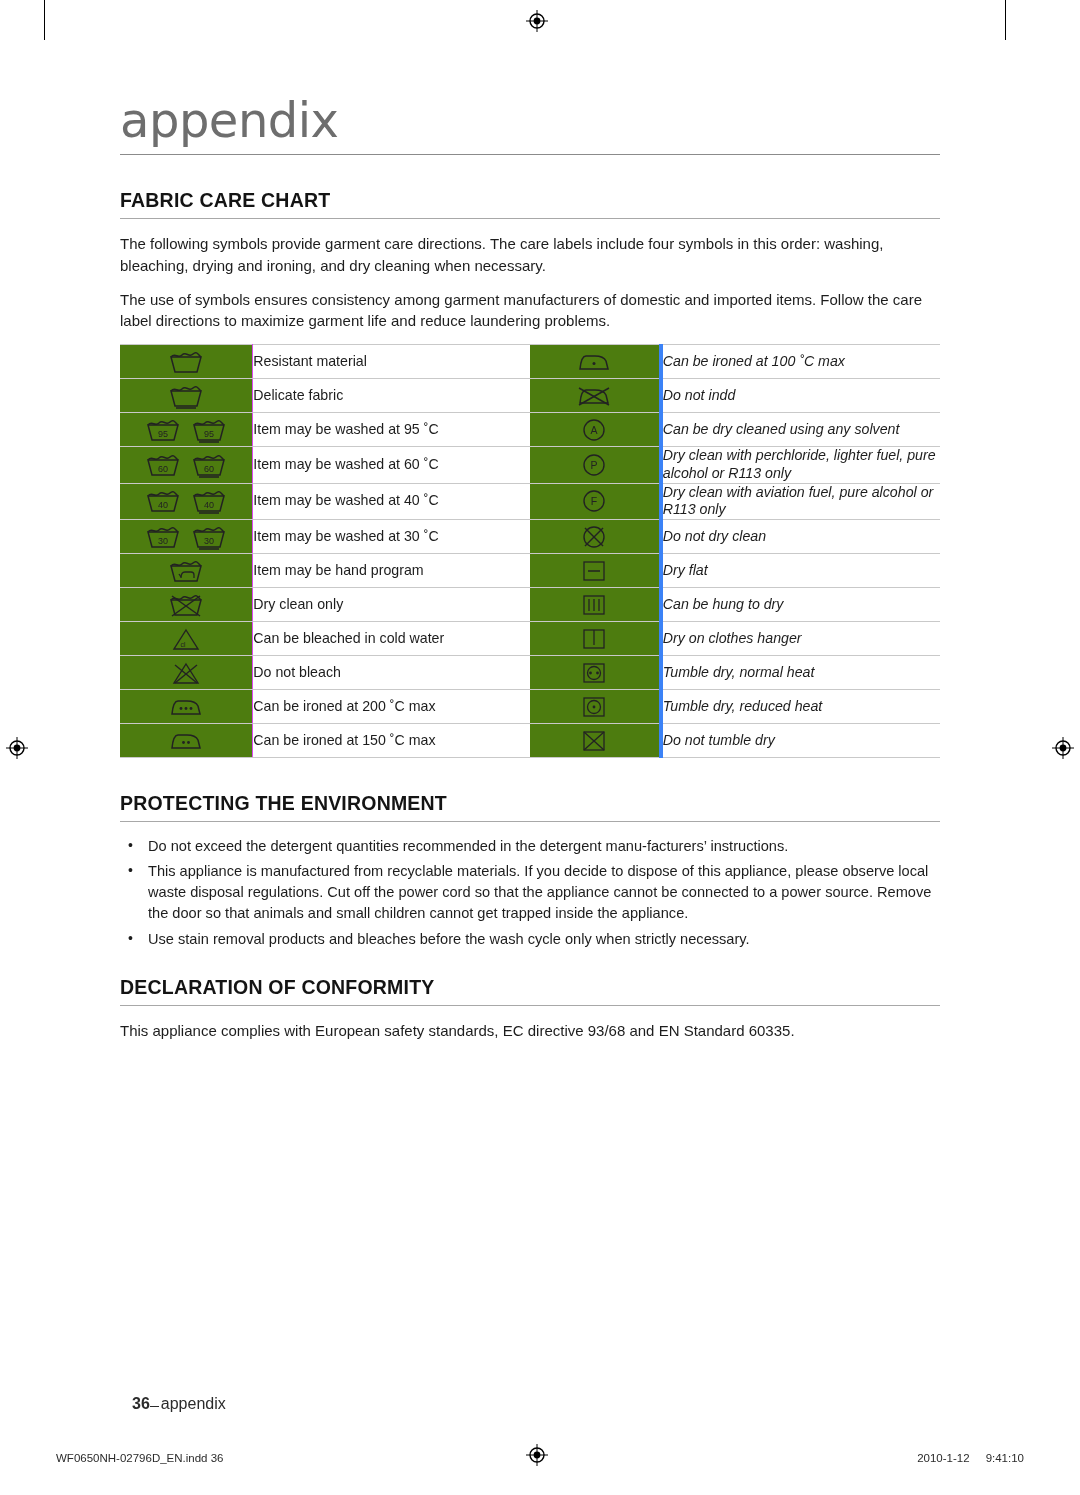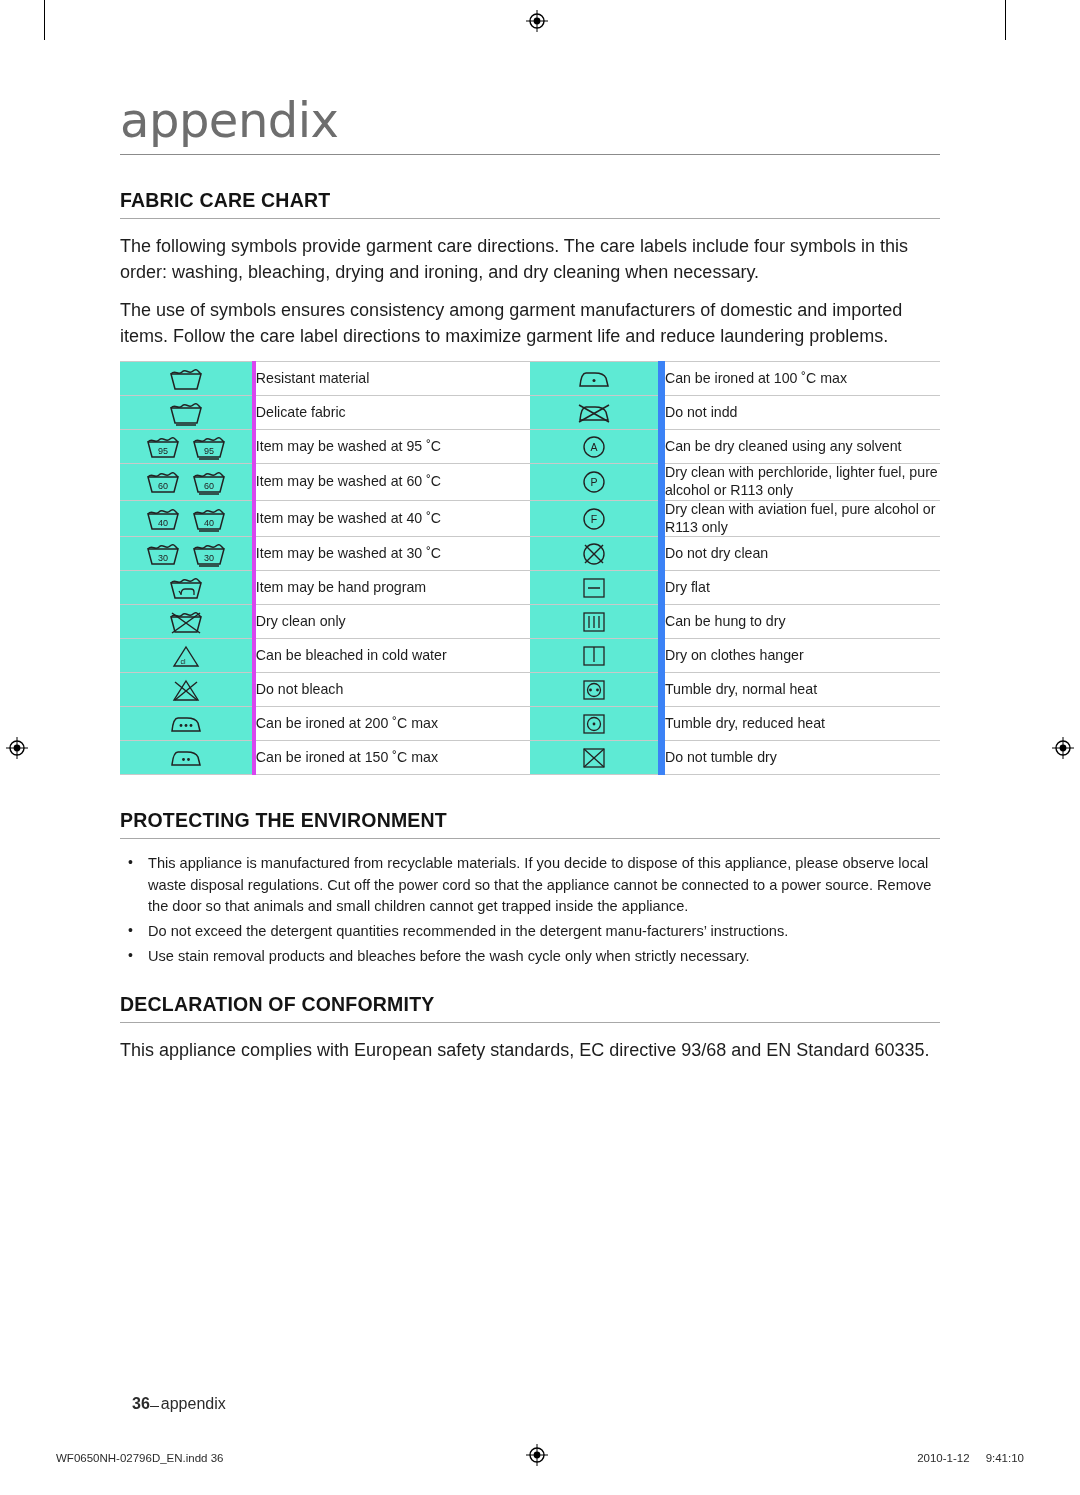--- a/index.html
+++ b/index.html
@@ -59,21 +59,21 @@
     margin: 0 0 6px 0;
     padding: 0;
     color: #141414;
   }
   .section-rule {
     border-bottom: 1px solid #a8a8a8;
     margin-bottom: 14px;
   }
 
   p.body, .body {
-    font-size: 18px;
+    font-size: 15px;
     line-height: 1.45;
     margin: 0 0 12px 0;
     color: #1d1d1d;
   }
 
   
   table.care {
     border-collapse: collapse;
     width: 820px;
     margin-top: 10px;
@@ -83,31 +83,32 @@
     border-bottom: 1px solid #c9c9c9;
     vertical-align: middle;
     font-size: 14.2px;
     color: #1d1d1d;
     padding: 0;
     height: 33px;
   }
   td.sym {
     width: 136px;
     text-align: center;
-    background: #5eead4;
-    border-right: 4px solid #d946ef;
+    background: #4d7c0f;
+    border-right: 1px solid #d946ef;
   }
   td.desc {
     width: 292px;
     padding-left: 13px;
     padding-right: 6px;
     line-height: 1.25;
   }
   td.desc.right {
-    border-left: 7px solid #3b82f6;
+    border-left: 4px solid #3b82f6;
+    font-style: italic;
   }
   table.care tr:first-child td { border-top: 1px solid #c9c9c9; }
   .sym-wrap {
     display: flex;
     justify-content: center;
     align-items: center;
     gap: 10px;
     height: 100%;
   }
   .sym-wrap svg { display: block; }
@@ -573,22 +574,22 @@
           </div>
         </td>
         <td class="desc right">Do not tumble dry</td>
       </tr>
     </tbody>
   </table>
 
   <h2 class="section">PROTECTING THE ENVIRONMENT</h2>
   <div class="section-rule"></div>
   <ul class="bullets">
+    <li>Do not exceed the detergent quantities recommended in the detergent manu-facturers’ instructions.</li>
     <li>This appliance is manufactured from recyclable materials. If you decide to dispose of this appliance, please observe local waste disposal regulations. Cut off the power cord so that the appliance cannot be connected to a power source. Remove the door so that animals and small children cannot get trapped inside the appliance.</li>
-    <li>Do not exceed the detergent quantities recommended in the detergent manu-facturers’ instructions.</li>
     <li>Use stain removal products and bleaches before the wash cycle only when strictly necessary.</li>
   </ul>
 
   <div class="block-gap"></div>
 
   <h2 class="section">DECLARATION OF CONFORMITY</h2>
   <div class="section-rule"></div>
   <p class="body">This appliance complies with European safety standards, EC directive 93/68 and EN Standard 60335.</p>
 
 </div>

